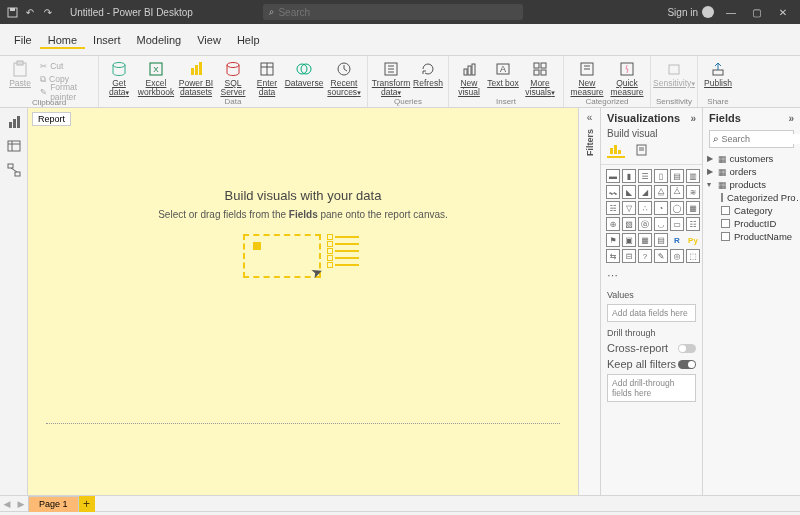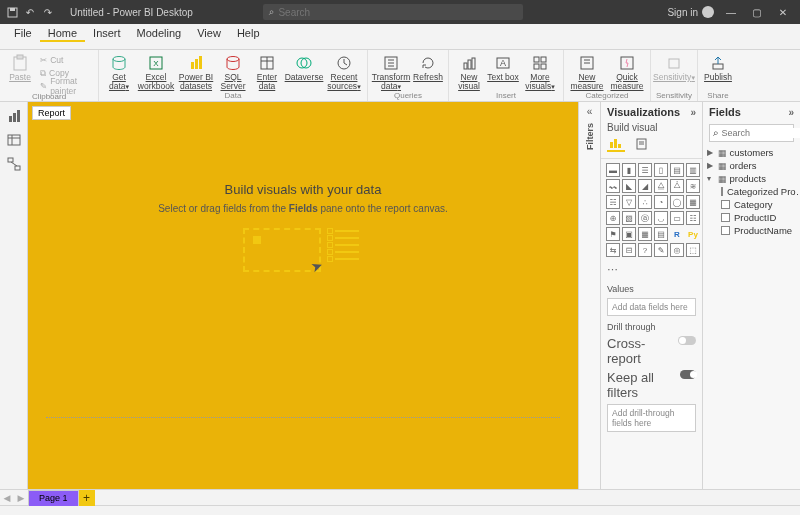--- a/index.html
+++ b/index.html
@@ -8,42 +8,42 @@
 .tb-left { display: flex; align-items: center; gap: 6px; padding-left: 6px; }
 .tb-icon { width: 12px; height: 12px; display: inline-flex; align-items: center; justify-content: center; color: #ccc; font-size: 10px; }
 .tb-title { margin-left: 10px; color: #d0d0d0; }
 .tb-search { margin-left: 70px; width: 260px; height: 16px; background: #4a4a4a; border-radius: 2px; display: flex; align-items: center; padding: 0 6px; color: #bbb; gap: 4px; }
 .tb-search input { background: transparent; border: none; color: #ddd; font-size: 10px; outline: none; flex: 1; }
 .tb-right { margin-left: auto; display: flex; align-items: center; gap: 8px; padding-right: 8px; }
 .tb-user { display: flex; align-items: center; gap: 4px; }
 .avatar { width: 12px; height: 12px; border-radius: 50%; background: #ccc; }
 .winbtn { width: 18px; text-align: center; color: #ccc; cursor: pointer; }
 
-.menubar { height: 26px; background: #f3f3f3; border-bottom: 1px solid #d5d5d5; display: flex; align-items: flex-start; font-size: 11px; padding: 0 6px; }
+.menubar { height: 32px; background: #f3f3f3; border-bottom: 1px solid #d5d5d5; display: flex; align-items: center; font-size: 11px; padding: 0 6px; }
 .menu-item { padding: 3px 8px 3px 8px; cursor: pointer; color: #333; }
 .menu-item.active { border-bottom: 2px solid #f2c811; padding-bottom: 1px; font-weight: 400; }
 
 .ribbon { height: 52px; background: #f5f5f5; border-bottom: 1px solid #d5d5d5; display: flex; font-size: 9px; color: #555; }
 .rib-group { display: flex; flex-direction: column; align-items: center; border-right: 1px solid #e0e0e0; padding: 2px 4px 0 4px; }
 .rib-buttons { display: flex; gap: 2px; flex: 1; }
 .rib-btn { display: flex; flex-direction: column; align-items: center; justify-content: flex-start; width: 32px; cursor: pointer; padding-top: 2px; }
 .rib-btn-wide { width: 38px; }
 .rib-btn .ico { width: 18px; height: 18px; display: flex; align-items: center; justify-content: center; }
 .rib-btn .lbl { font-size: 8.5px; text-align: center; line-height: 1; margin-top: 1px; color: #444; text-decoration: underline; }
 .rib-btn.dis .lbl { color: #aaa; }
 .rib-btn.dis .ico svg * { stroke: #bbb; }
 .rib-group-label { font-size: 8px; color: #888; height: 10px; text-align: center; }
 .rib-small { display:flex; flex-direction:column; gap:1px; font-size:8.5px; color:#aaa; padding:2px 2px 0 2px; width:56px;}
 .rib-small div{display:flex;align-items:center;gap:3px;height:12px;}
 .caret{font-size:7px;}
 
 .body { display: flex; height: calc(515px - 24px - 22px - 52px - 16px - 14px); position: relative; }
 .leftrail { width: 28px; background: #f3f3f3; border-right: 1px solid #d5d5d5; display: flex; flex-direction: column; align-items: center; gap: 8px; padding-top: 6px;}
 .leftrail .rail-icon { width: 16px; height: 16px; color: #666; cursor:pointer; display:flex; align-items:center; justify-content:center;}
-.canvas-area { flex: 1; background: #eab308; position: relative; display:flex; flex-direction:column;justify-content:flex-end;}
+.canvas-area { flex: 1; background: #fef9c3; position: relative; display:flex; flex-direction:column;justify-content:flex-end;}
 .report-tag { position:absolute; top:4px; left:4px; background:#fff; border:1px solid #ccc; font-size:9px; padding:1px 5px;}
 .canvas-center { flex:1; display:flex; flex-direction:column; align-items:center; justify-content:flex-start; padding-top:80px;}
 .placeholder-title { font-size:13px; color:#444; margin-bottom:6px;}
 .placeholder-sub { font-size:10px; color:#555;}
 .placeholder-sub b{font-weight:600;}
 .placeholder-img { margin-top:14px; width:120px; height:50px; display:flex; gap:6px;}
 .ph-box { width:78px; height:44px; border:2px dashed #f2c811; position:relative;}
 .ph-box::before{content:""; position:absolute; left:8px; top:6px; width:8px; height:8px; background:#f2c811;}
 .ph-cursor{position:absolute; right:-4px; bottom:-4px; font-size:14px; color:#555; transform:rotate(-20deg);}
 .ph-list { width:32px; display:flex; flex-direction:column; gap:2px;}
@@ -62,39 +62,39 @@
 .build-label{font-size:10px; color:#555; padding:0 6px;}
 .build-tabs { display:flex; gap:8px; padding:3px 6px 6px 6px; border-bottom:1px solid #ddd;}
 .build-tab { width:18px; height:16px; display:flex; align-items:center; justify-content:center; cursor:pointer;}
 .build-tab.active{border-bottom:2px solid #f2c811;}
 .viz-grid { display:grid; grid-template-columns:repeat(6,14px); gap:2px; padding:4px 5px;}
 .viz-cell { width:14px; height:14px; border:1px solid #888; display:flex; align-items:center; justify-content:center; font-size:8px; color:#666; cursor:pointer; background:#fff;}
 .viz-cell.special{border:none; background:transparent; font-weight:bold;}
 .viz-more{padding:2px 6px 4px 6px; font-size:11px; color:#666;}
 .section-label { padding:4px 6px 2px 6px; font-size:9px; color:#555;}
 .well { margin:2px 6px; border:1px solid #ccc; background:#fff; font-size:8.5px; color:#888; padding:3px 4px;}
-.toggle-row{display:flex; align-items:flex-start; padding:2px 6px; font-size:13px; color:#555;}
+.toggle-row{display:flex; align-items:center; padding:2px 6px; font-size:11px; color:#555;}
 .toggle{margin-left:auto; width:18px; height:9px; border-radius:5px; background:#ccc; position:relative;}
 .toggle::after{content:""; position:absolute; width:7px; height:7px; border-radius:50%; background:#fff; top:1px; left:1px;}
 .toggle.on{background:#666;} .toggle.on::after{left:10px;}
 
 .fields-panel { width:98px; }
 .fields-search{margin:2px 6px; border:1px solid #ccc; background:#fff; display:flex; align-items:center; padding:2px 3px; gap:3px;}
 .fields-search input{border:none; outline:none; font-size:9px; flex:1;}
 .tree{padding:2px 2px; font-size:9.5px; color:#333;}
 .tree-row{display:flex; align-items:center; gap:3px; padding:1px 2px; cursor:pointer; white-space:nowrap; overflow:hidden; text-overflow:ellipsis;}
 .tree-row .tw{font-size:8px; color:#666; width:8px;}
 .tree-row .tbl-ico{font-size:9px; color:#666;}
 .tree-children{padding-left:14px;}
 .tree-children .tree-row{gap:4px;}
 .cbx{width:9px; height:9px; border:1px solid #888; background:#fff;}
 
 .pagetabs { height:16px; background:#f3f3f3; border-top:1px solid #d5d5d5; display:flex; align-items:center; font-size:9px;}
 .pagetabs .nav{width:14px; text-align:center; color:#aaa;}
-.page-tab{height:16px; padding:0 10px; background:#8b5cf6; border:1px solid #ccc; border-bottom:none; display:flex; align-items:center;}
+.page-tab{height:16px; padding:0 10px; background:#fdba74; border:1px solid #ccc; border-bottom:none; display:flex; align-items:center;}
 .add-page{width:16px; height:16px; background:#f2c811; color:#4a3b00; display:flex; align-items:center; justify-content:center; font-size:12px; cursor:pointer;}
 .status { height:30px; background:#f3f3f3; border-top:1px solid #d5d5d5; font-size:9px; color:#666; padding:0 6px; display:flex; align-items:center;}
 svg{display:block;}
 </style>
 </head>
 <body>
 
 <div class="titlebar">
   <div class="tb-left">
     <span class="tb-icon">

